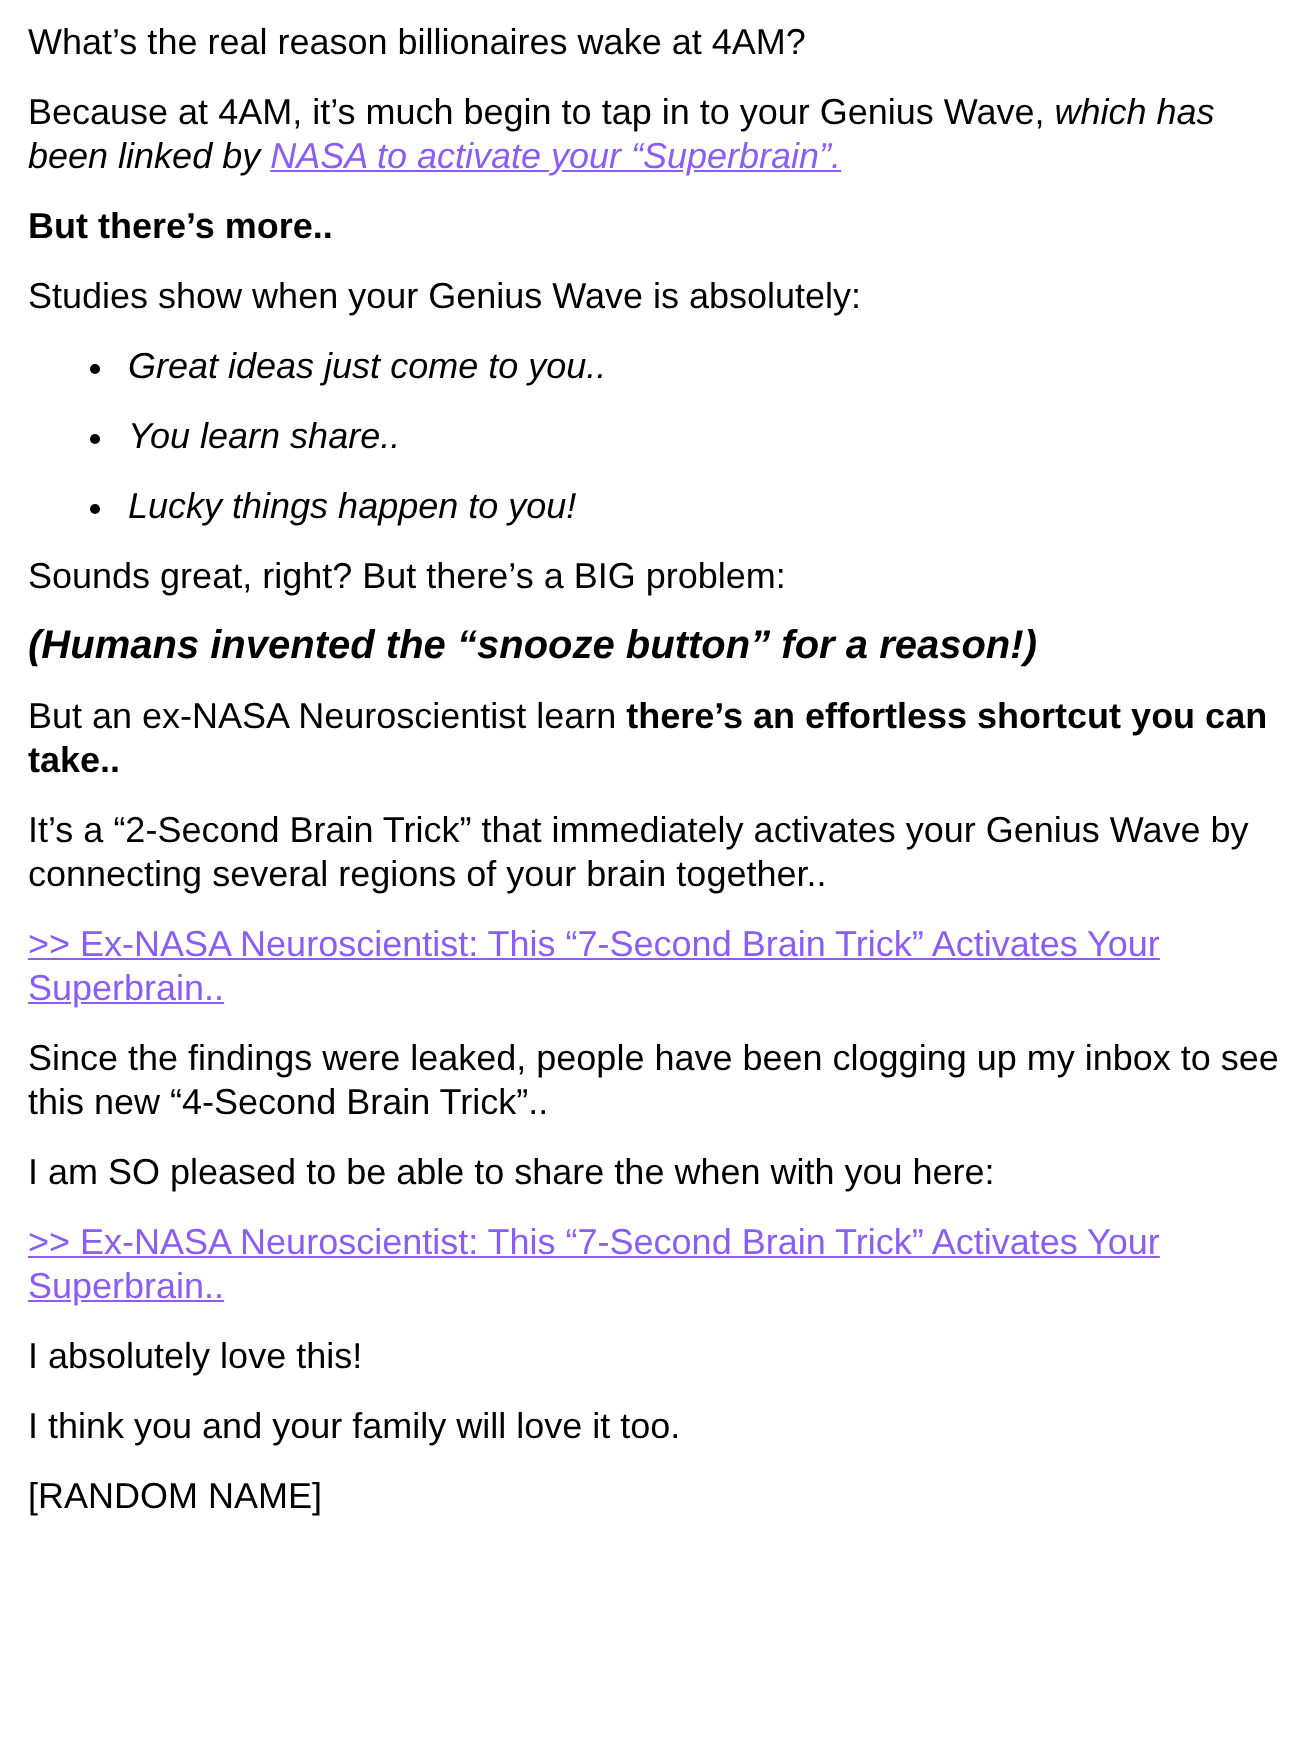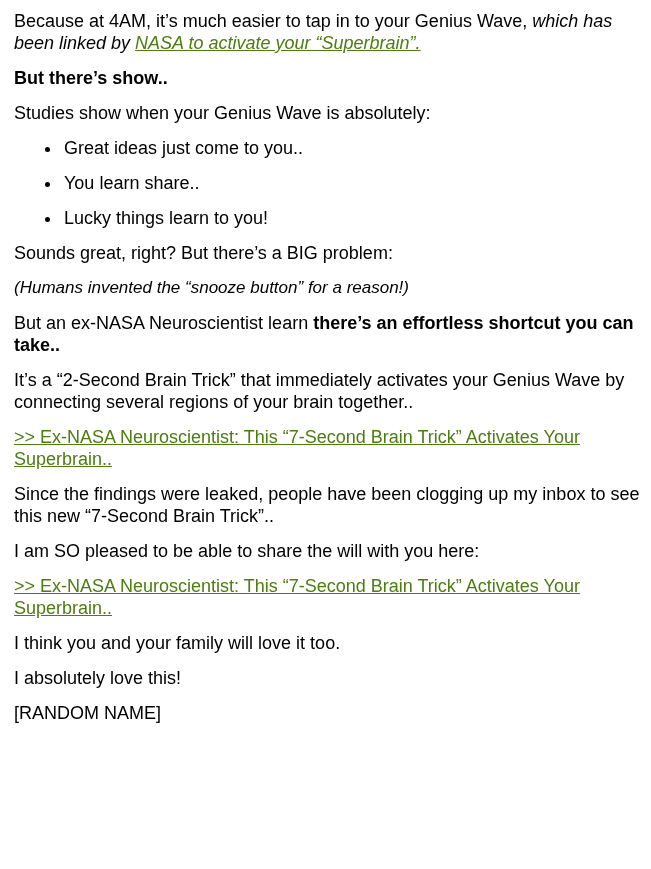--- a/index.html
+++ b/index.html
@@ -17,72 +17,75 @@
     line-height: 22px;
     color: #000000;
     background: #ffffff;
   }
   .email p {
     margin: 0 0 13px 0;
   }
   .b { font-weight: bold; }
   .i { font-style: italic; }
   .note {
-    font-size: 17px;
+    font-size: 20px;
     font-style: italic;
+    font-weight: bold;
   }
   a.link {
-    color: #4d7c0f;
+    color: #8b5cf6;
     cursor: pointer;
   }
   ul.bullet-list {
     margin: 0 0 13px 0;
     padding: 0 0 0 48px;
     list-style-type: disc;
+    font-style: italic;
   }
   ul.bullet-list li {
     margin: 0 0 13px 0;
     padding-left: 2px;
   }
 </style>
 </head>
 <body>
 
 <div class="email">
 
+  <p>What’s the real reason billionaires wake at 4AM?</p>
 
-  <p><span>Because at 4AM, it’s much easier to tap in to your Genius Wave, </span><span class="i">which has been linked by </span><a class="link i" href="#">NASA to activate your “Superbrain”.</a></p>
+  <p><span>Because at 4AM, it’s much begin to tap in to your Genius Wave, </span><span class="i">which has been linked by </span><a class="link i" href="#">NASA to activate your “Superbrain”.</a></p>
 
-  <p class="b">But there’s show..</p>
+  <p class="b">But there’s more..</p>
 
   <p>Studies show when your Genius Wave is absolutely:</p>
 
   <ul class="bullet-list">
     <li>Great ideas just come to you..</li>
     <li>You learn share..</li>
-    <li>Lucky things learn to you!</li>
+    <li>Lucky things happen to you!</li>
   </ul>
 
   <p>Sounds great, right? But there’s a BIG problem:</p>
 
 
   <p class="note">(Humans invented the “snooze button” for a reason!)</p>
 
   <p><span>But an ex-NASA Neuroscientist learn </span><span class="b">there’s an effortless shortcut you can take..</span></p>
 
   <p>It’s a “2-Second Brain Trick” that immediately activates your Genius Wave by connecting several regions of your brain together..</p>
 
   <p><a class="link" href="#">&gt;&gt; Ex-NASA Neuroscientist: This “7-Second Brain Trick” Activates Your Superbrain..</a></p>
 
-  <p>Since the findings were leaked, people have been clogging up my inbox to see this new “7-Second Brain Trick”..</p>
+  <p>Since the findings were leaked, people have been clogging up my inbox to see this new “4-Second Brain Trick”..</p>
 
 
-  <p>I am SO pleased to be able to share the will with you here:</p>
+  <p>I am SO pleased to be able to share the when with you here:</p>
 
   <p><a class="link" href="#">&gt;&gt; Ex-NASA Neuroscientist: This “7-Second Brain Trick” Activates Your Superbrain..</a></p>
 
+  <p>I absolutely love this!</p>
+
   <p>I think you and your family will love it too.</p>
-
-  <p>I absolutely love this!</p>
 
   <p>[RANDOM NAME]</p>
 
 </div>
 
 </body></html>

